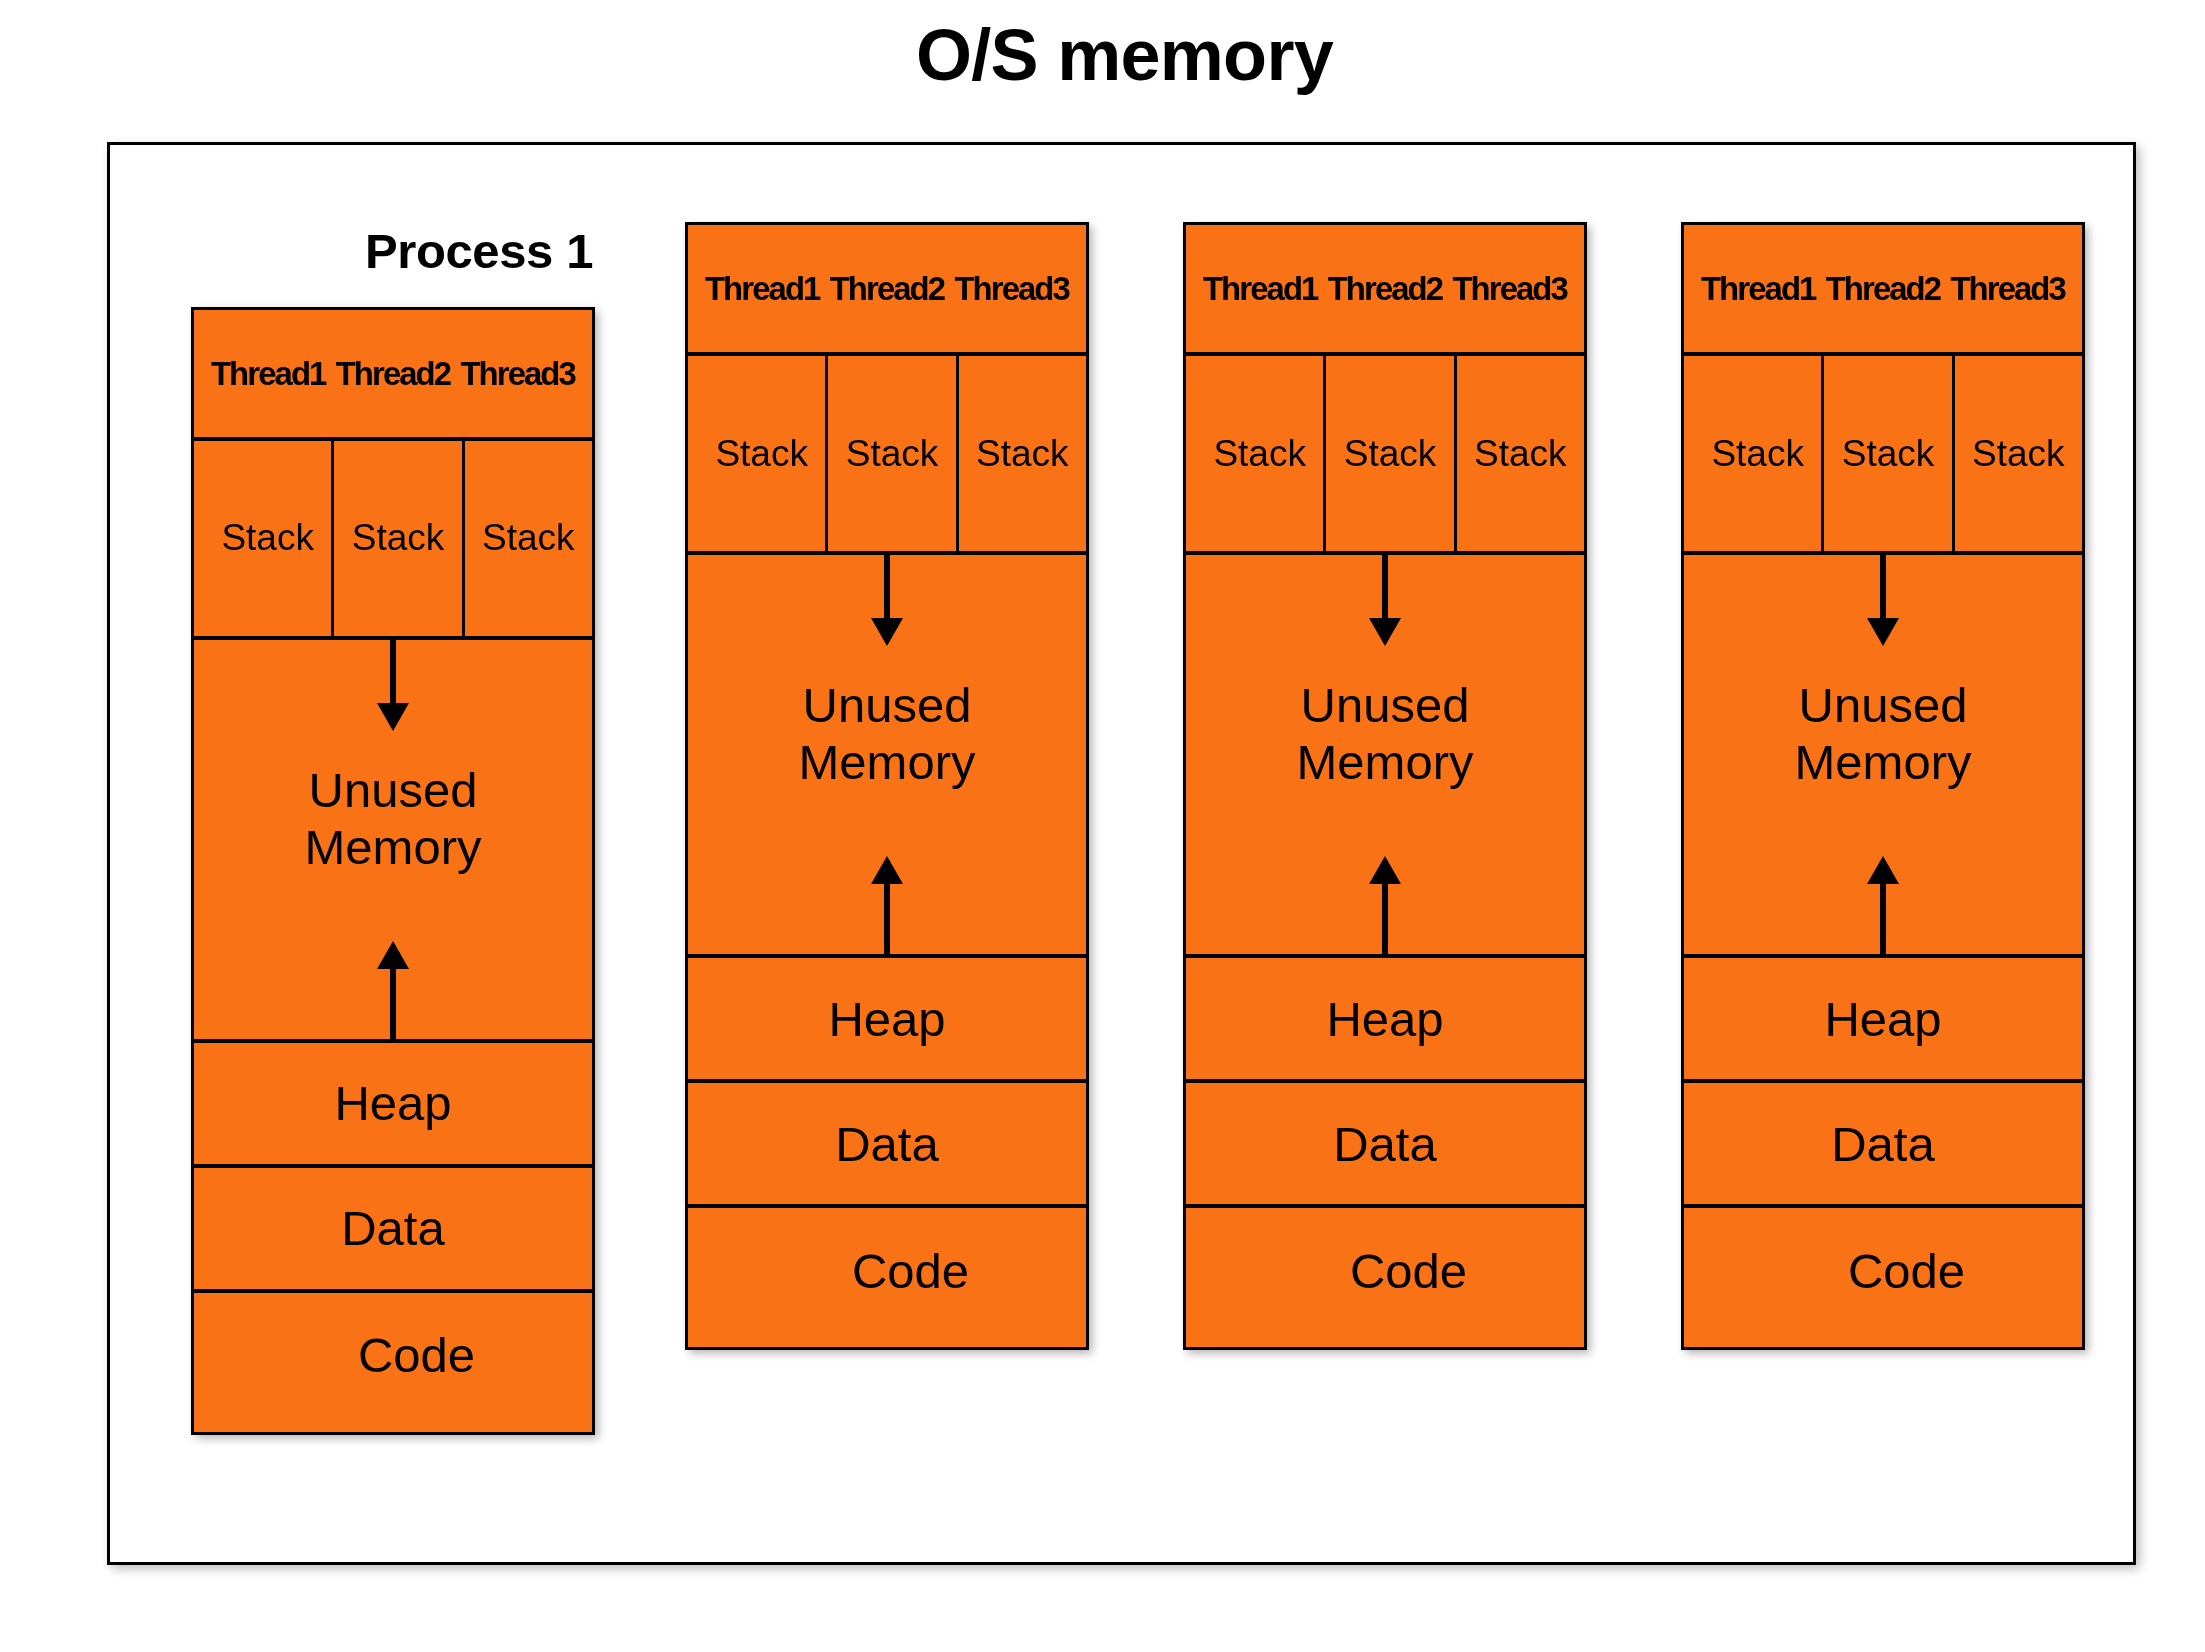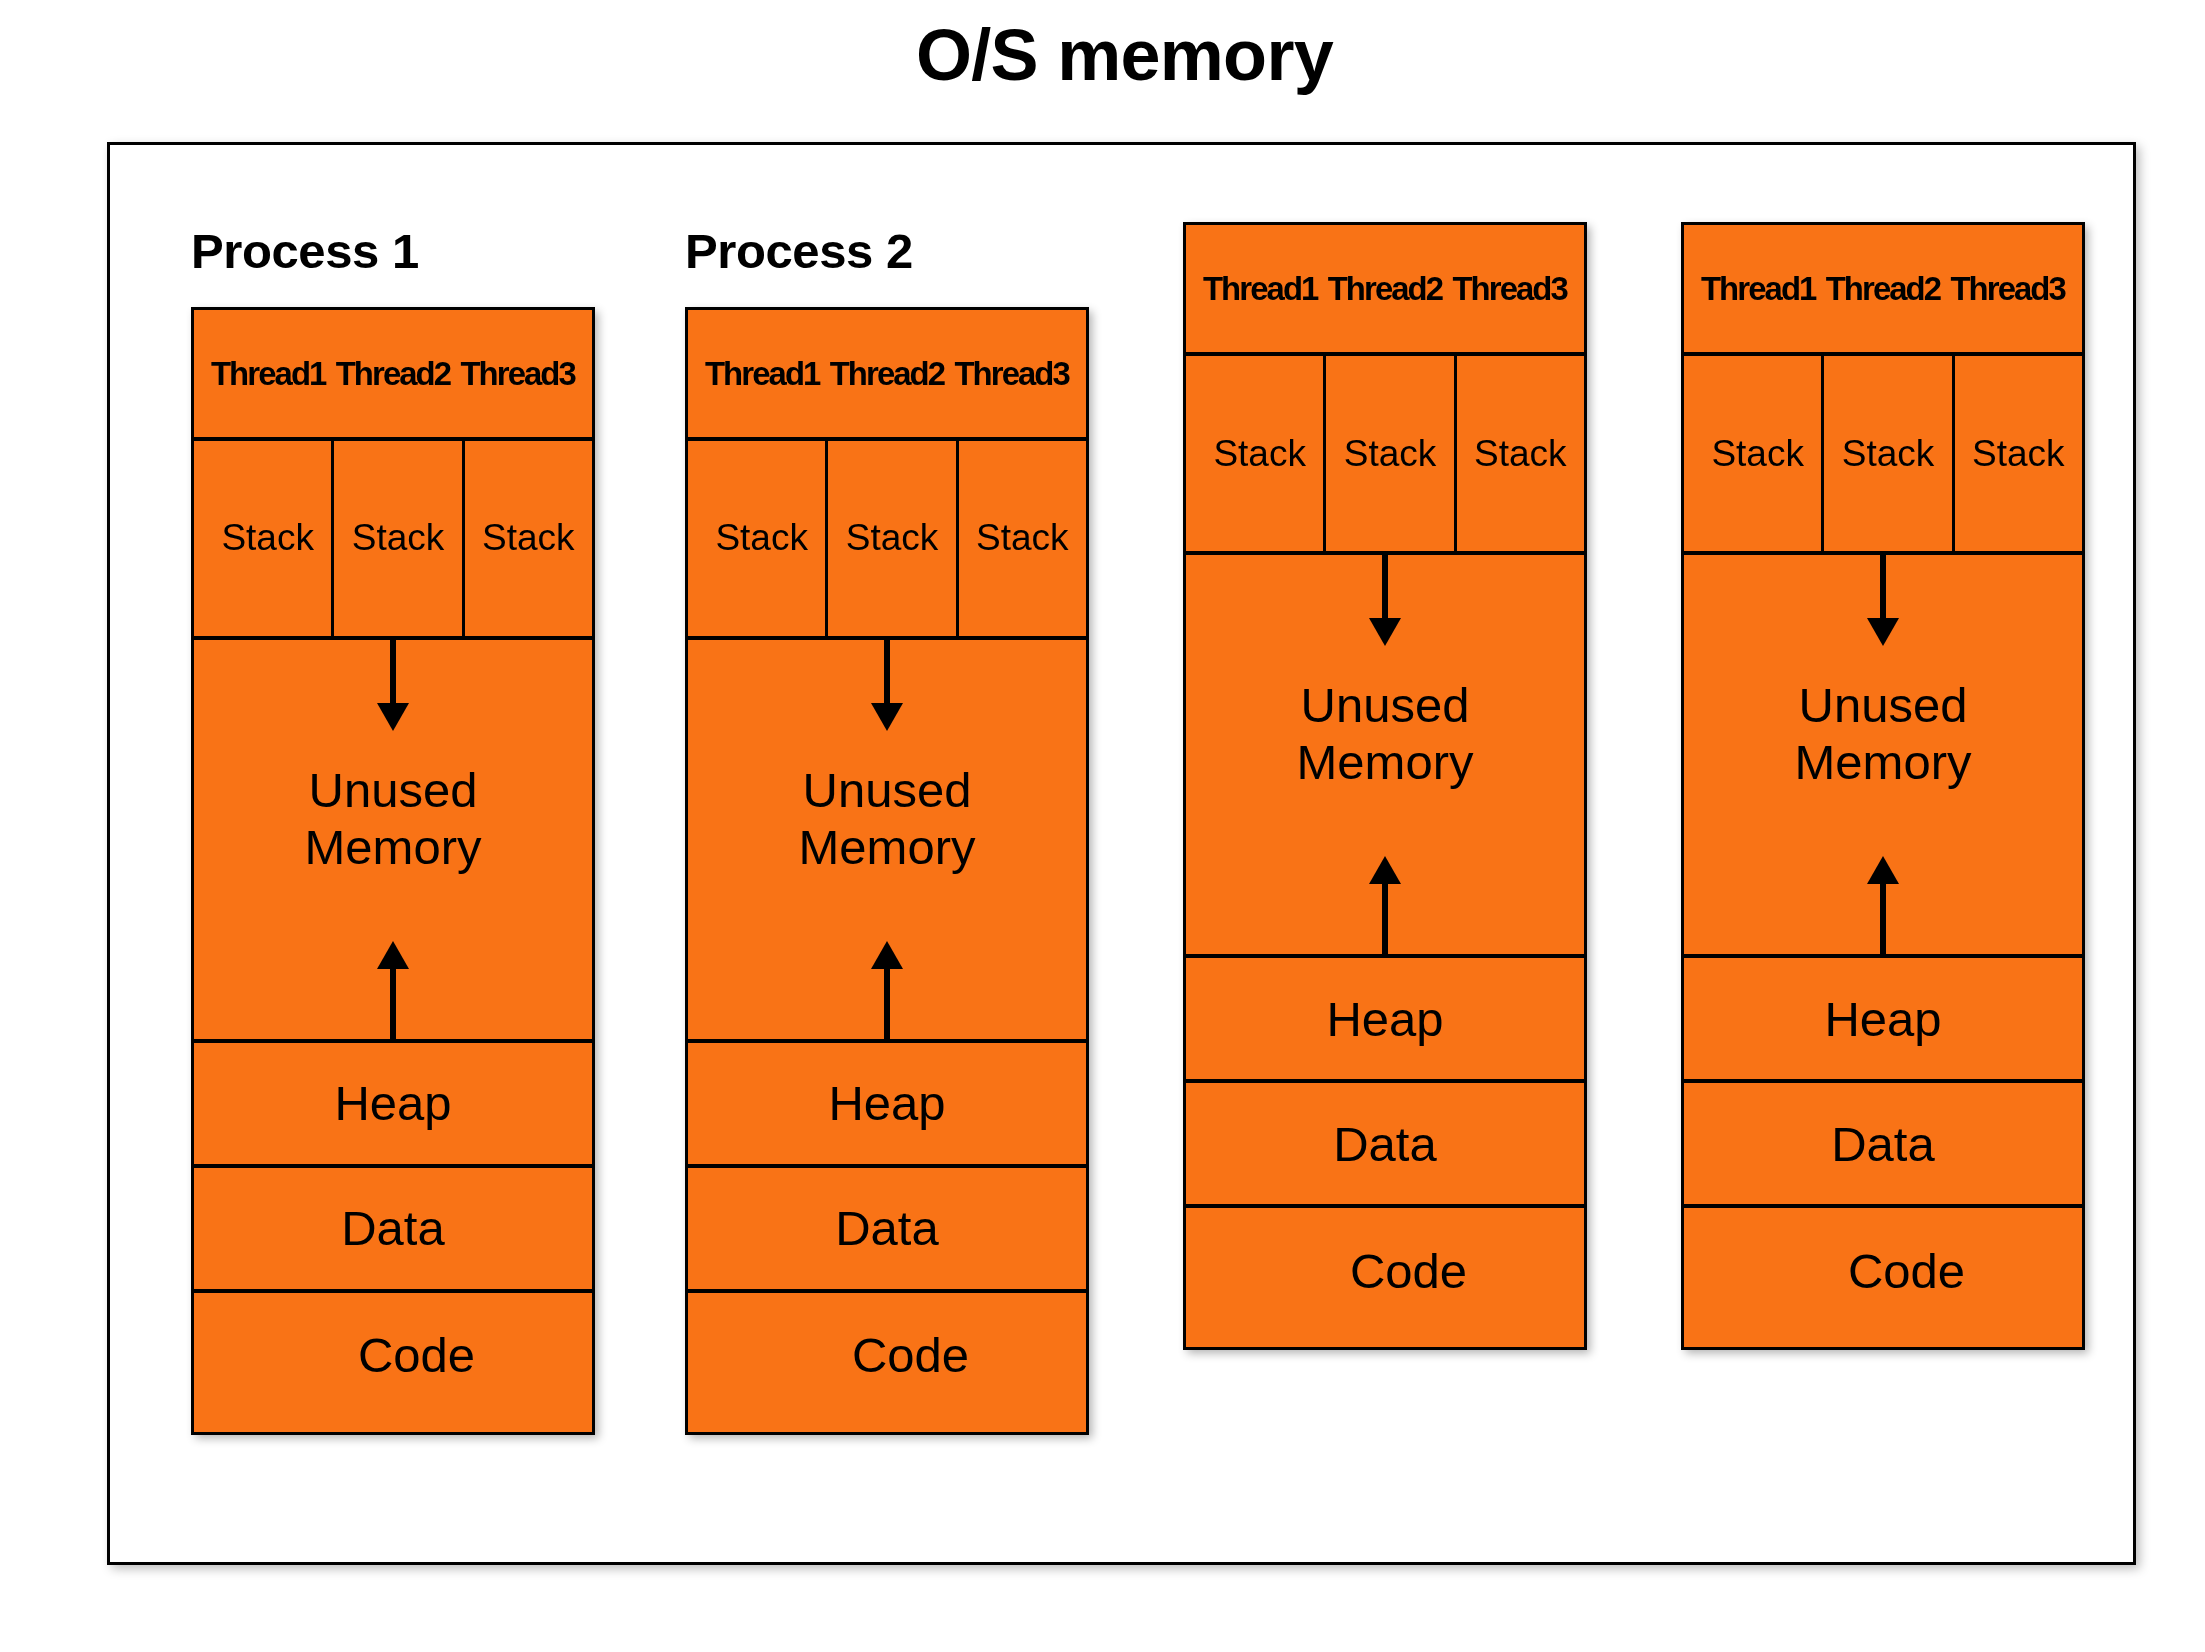--- a/index.html
+++ b/index.html
@@ -58,21 +58,21 @@
     position: absolute;
     top: 77px;
     width: 402px;
   }
   .process-col.p0 { left: 81px; }
   .process-col.p1 { left: 575px; }
   .process-col.p2 { left: 1073px; }
   .process-col.p3 { left: 1571px; }
 
   .process-title {
-    text-align: left;
+    text-align: right;
     font-size: 49px;
     font-weight: bold;
     letter-spacing: -0.4px;
     margin-bottom: 26.6px;
     height: 58px;
     line-height: 58px;
   }
 
   
   .mem-box {
@@ -219,21 +219,20 @@
           <div class="arrow up"></div>
         </div>
 
         <div class="seg">Heap</div>
         <div class="seg">Data</div>
         <div class="seg last">Code</div>
       </div>
     </div>
 
     <div class="process-col p1">
-      <div class="process-title">Process 2</div>
 
       <div class="mem-box">
 
         <div class="thread-band">
           <div class="thread-labels"><span>Thread1</span><span class="gap"></span><span>Thread2</span><span class="gap"></span><span>Thread3</span></div>
         </div>
 
         <div class="stack-row">
           <div class="stack-cell">Stack</div>
           <div class="stack-cell">Stack</div>

